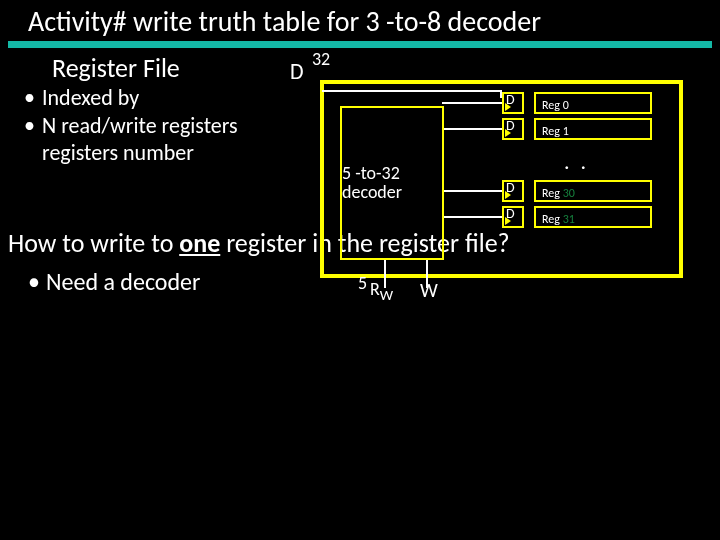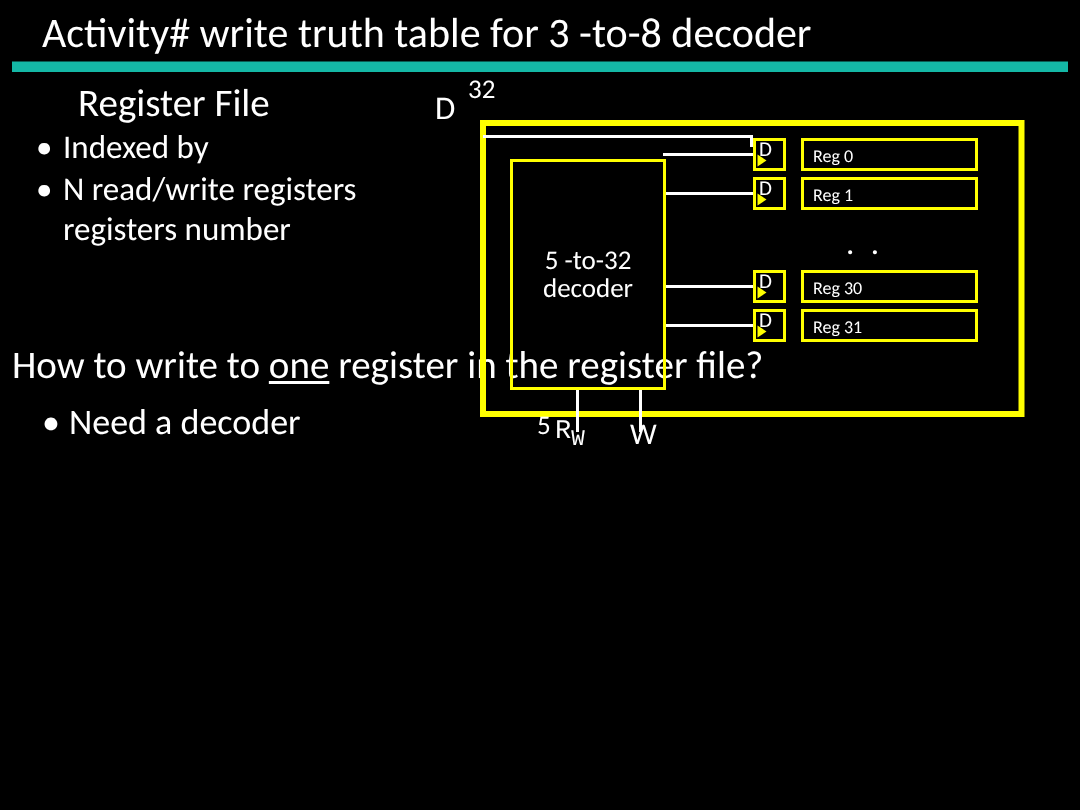--- a/index.html
+++ b/index.html
@@ -32,21 +32,21 @@
     line-height: 1.25;
   }
   .bullet-dot {
     display: inline-block;
     width: 18px;
   }
   .question {
     font-size: 26px;
     padding: 60px 8px 0 8px;
   }
-  .question .one { font-weight: normal; text-decoration: underline; margin-top: 24px; }
+  .question .one { font-weight: bold; text-decoration: underline; margin-top: 24px; }
   .sub-bullet {
     font-size: 24px;
     padding: 8px 0 0 28px;
   }
 
   
   .diag {
     position: absolute;
     left: 320px;
     top: 80px;
@@ -69,21 +69,21 @@
     left: -8px; top: -32px;
     font-size: 18px;
   }
   .decoder {
     position: absolute;
     left: 16px; top: 22px;
     width: 100px; height: 150px;
     border: 2px solid #ffff00;
     color: #fff;
     font-size: 18px;
-    text-align: center;
+    text-align: left;
     display: flex;
     flex-direction: column;
     justify-content: center;
     line-height: 1.05;
   }
   .reg {
     position: absolute;
     border: 2px solid #ffff00;
     height: 22px;
     width: 118px;
@@ -118,21 +118,20 @@
   }
   .dff0 { left: 178px; top: 8px; }
   .dff1 { left: 178px; top: 34px; }
   .dff30 { left: 178px; top: 96px; }
   .dff31 { left: 178px; top: 122px; }
 
   .rw-label {
     position: absolute;
     left: 50px; top: 198px;
     font-size: 18px;
-    font-family: Liberation Mono, monospace;
   }
   .rw5 {
     position: absolute;
     left: 38px; top: 192px;
     font-size: 18px;
   }
   .w-label {
     position: absolute;
     left: 100px; top: 198px;
     font-size: 20px;
@@ -142,21 +141,21 @@
   .wire { position:absolute; background:#fff; } 
   .w-d-top { left: -2px; top: 6px; width: 180px; height: 2px; }
   .w-d-v0  { left: 176px; top: 6px; width:2px; height: 8px; }
   .w-rw    { left: 60px; top: 176px; width:2px; height: 28px; }
   .w-w     { left: 102px; top: 176px; width:2px; height: 28px; }
   .w-dec0  { left: 118px; top: 18px; width:60px; height:2px;}
   .w-dec1  { left: 118px; top: 44px; width:60px; height:2px;}
   .w-dec30 { left: 118px; top: 106px; width:60px; height:2px;}
   .w-dec31 { left: 118px; top: 132px; width:60px; height:2px;}
 
-  .red { color: #ffffff; }
+  .red { color: #15803d; }
 </style>
 </head>
 <body>
 
 <div class="title">Activity# write truth table for 3 -to-8 decoder</div>
 
 <div class="subtitle">Register File</div>
 
 <div class="bullets">
   <div class="b"><span class="bullet-dot">•</span><span>Indexed by</span></div>

